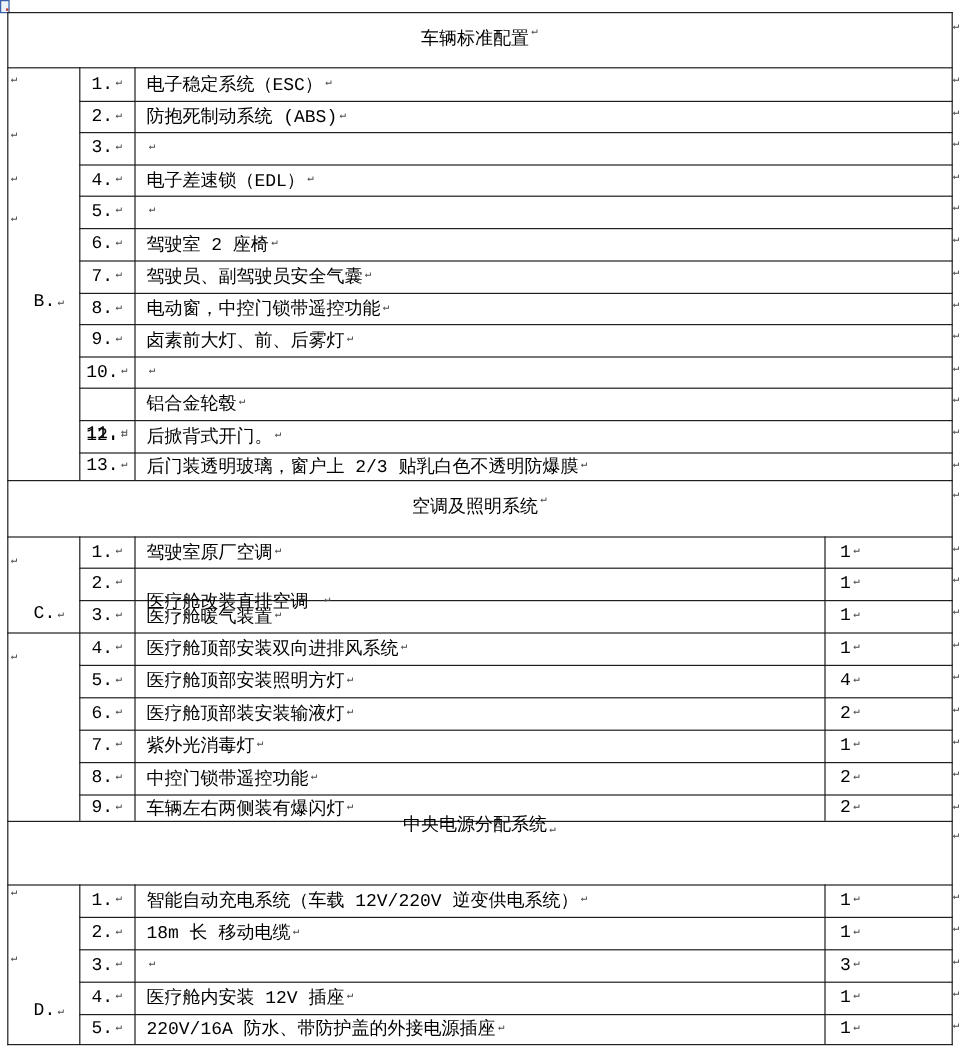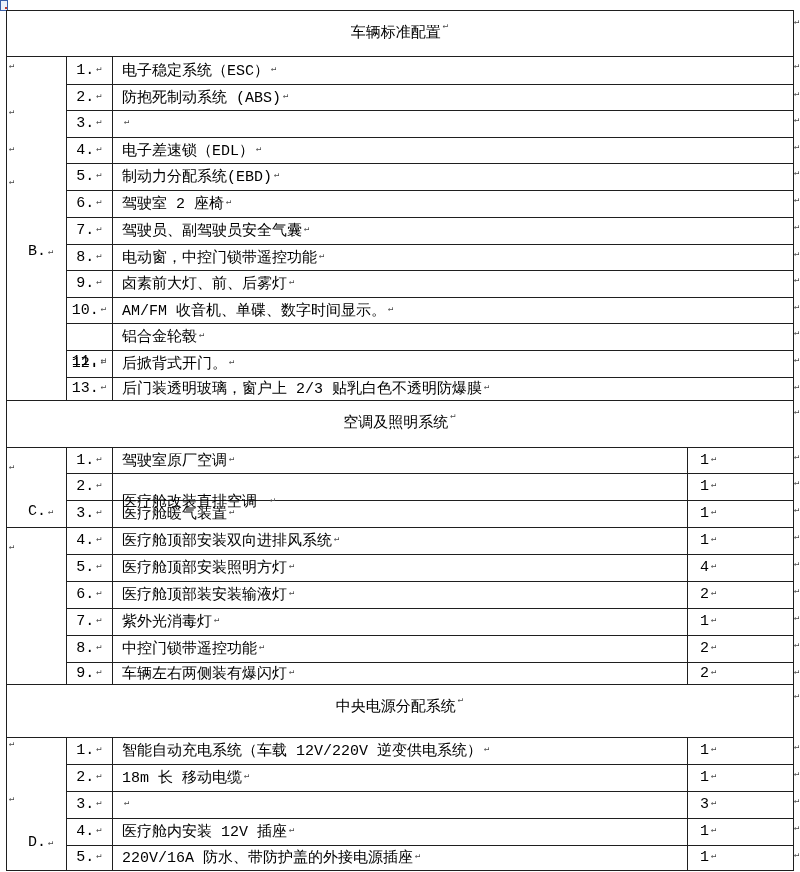--- a/index.html
+++ b/index.html
@@ -74,21 +74,21 @@
       <div class="title-cell" style="left: 6px; top: 10px; width: 787px; height: 46px;">
         <span>车辆标准配置</span>
         <span class="mark">↵</span>
       </div>
       <div class="floatmark" style="left: 794px; top: 18px;">↵</div>
       <div class="title-cell" style="left: 6px; top: 400px; width: 787px; height: 47px;">
         <span>空调及照明系统</span>
         <span class="mark">↵</span>
       </div>
       <div class="floatmark" style="left: 794px; top: 408px;">↵</div>
-      <div class="title-cell" style="left: 6px; top: 684px; width: 787px; height: 53px;">
+      <div class="title-cell" style="left: 6px; top: 644px; width: 787px; height: 53px; align-items: flex-end;">
         <span>中央电源分配系统</span>
         <span class="mark">↵</span>
       </div>
       <div class="floatmark" style="left: 794px; top: 692px;">↵</div>
       <div class="cell num" style="left: 66px; top: 56px; width: 46px; height: 28px;">
         <span>1.</span>
         <span class="mark">↵</span>
       </div>
       <div class="cell desc" style="left: 112px; top: 56px; width: 681px; height: 28px;">
         <span>电子稳定系统（ESC）</span>
@@ -119,21 +119,20 @@
       <div class="cell desc" style="left: 112px; top: 137px; width: 681px; height: 26px;">
         <span>电子差速锁（EDL）</span>
         <span class="mark">↵</span>
       </div>
       <div class="floatmark" style="left: 794px; top: 143px;">↵</div>
       <div class="cell num" style="left: 66px; top: 163px; width: 46px; height: 27px;">
         <span>5.</span>
         <span class="mark">↵</span>
       </div>
       <div class="cell desc" style="left: 112px; top: 163px; width: 681px; height: 27px;">
-        <span>制动力分配系统(EBD)</span>
         <span class="mark">↵</span>
       </div>
       <div class="floatmark" style="left: 794px; top: 169px;">↵</div>
       <div class="cell num" style="left: 66px; top: 190px; width: 46px; height: 27px;">
         <span>6.</span>
         <span class="mark">↵</span>
       </div>
       <div class="cell desc" style="left: 112px; top: 190px; width: 681px; height: 27px;">
         <span>驾驶室 2 座椅</span>
         <span class="mark">↵</span>
@@ -164,21 +163,20 @@
       <div class="cell desc" style="left: 112px; top: 270px; width: 681px; height: 27px;">
         <span>卤素前大灯、前、后雾灯</span>
         <span class="mark">↵</span>
       </div>
       <div class="floatmark" style="left: 794px; top: 276px;">↵</div>
       <div class="cell num" style="left: 66px; top: 297px; width: 46px; height: 26px;">
         <span>10.</span>
         <span class="mark">↵</span>
       </div>
       <div class="cell desc" style="left: 112px; top: 297px; width: 681px; height: 26px;">
-        <span>AM/FM 收音机、单碟、数字时间显示。</span>
         <span class="mark">↵</span>
       </div>
       <div class="floatmark" style="left: 794px; top: 303px;">↵</div>
       <div class="cell num" style="left: 66px; top: 323px; width: 46px; height: 27px; margin-top: 25px;">
         <span>11.</span>
         <span class="mark">↵</span>
       </div>
       <div class="cell desc" style="left: 112px; top: 323px; width: 681px; height: 27px;">
         <span>铝合金轮毂</span>
         <span class="mark">↵</span>

